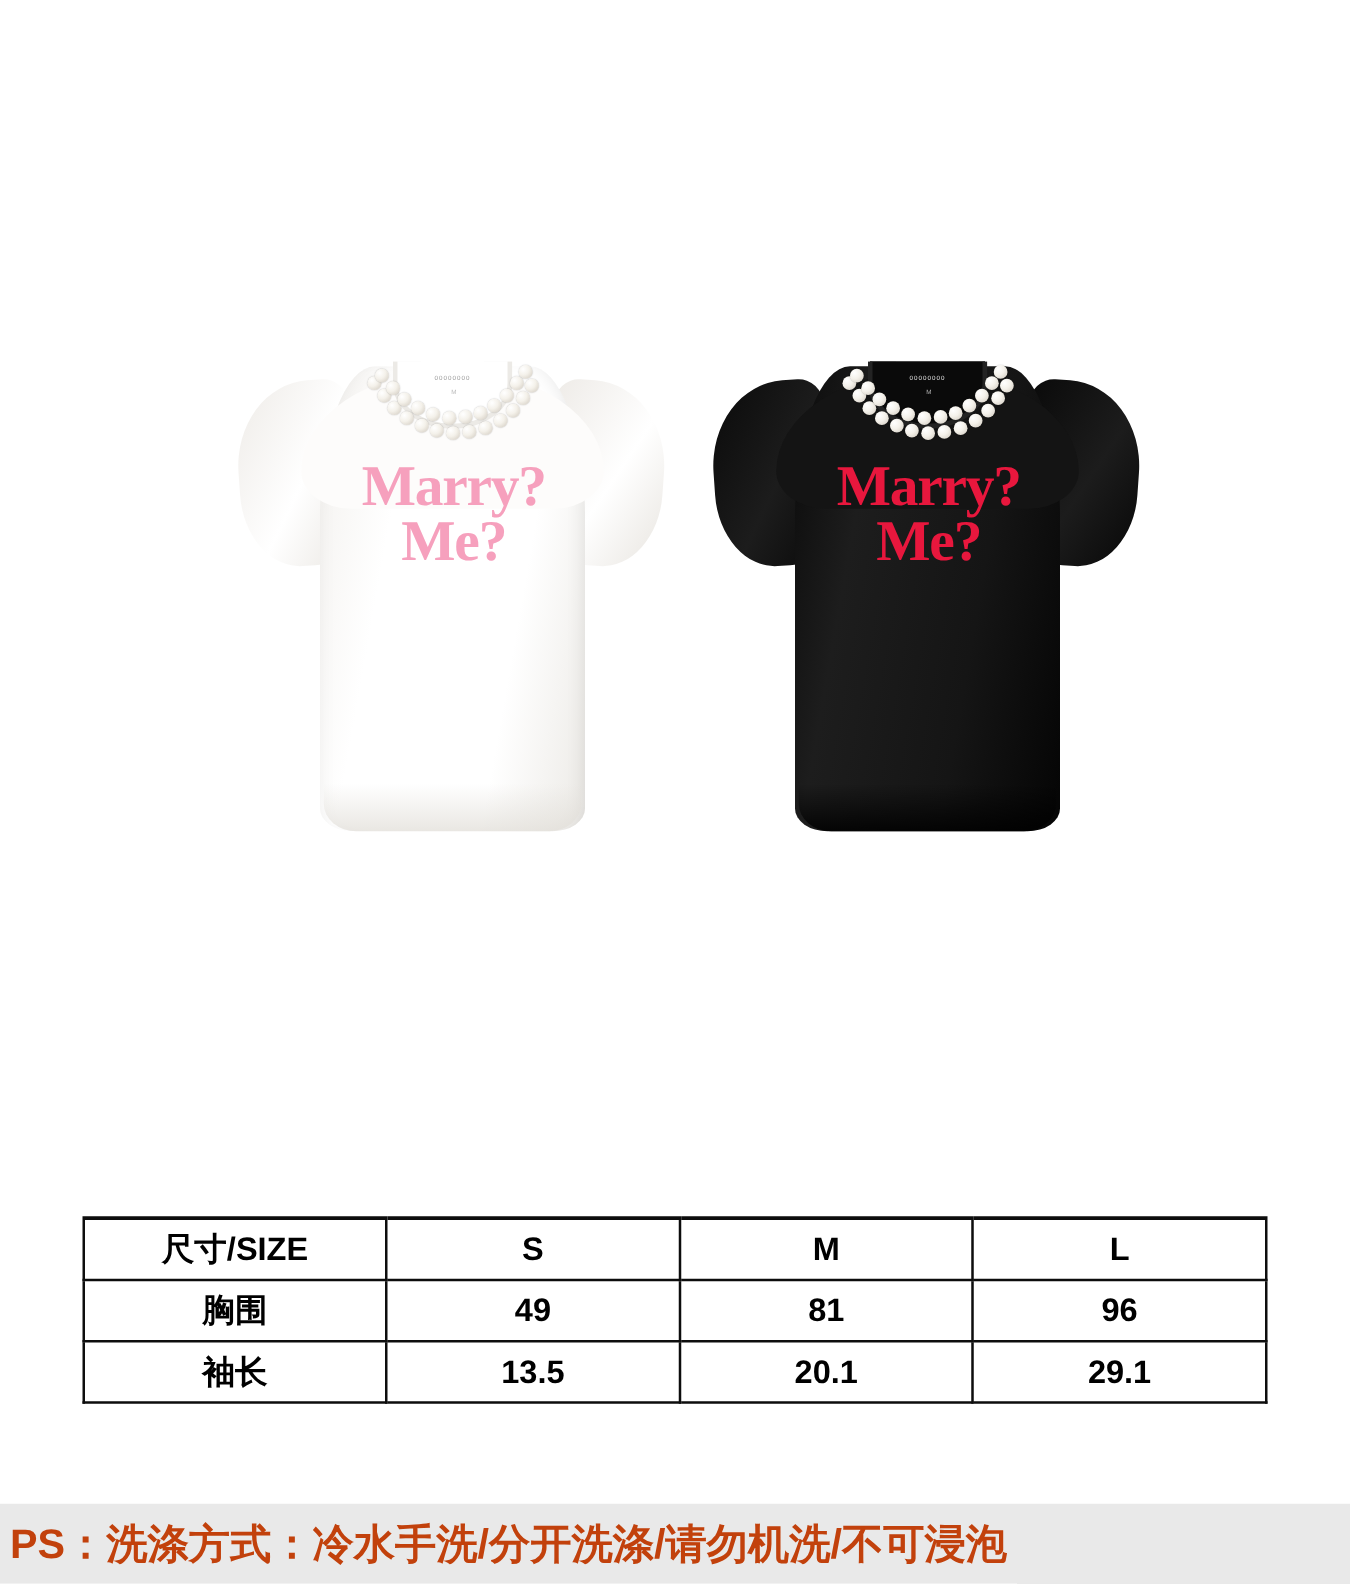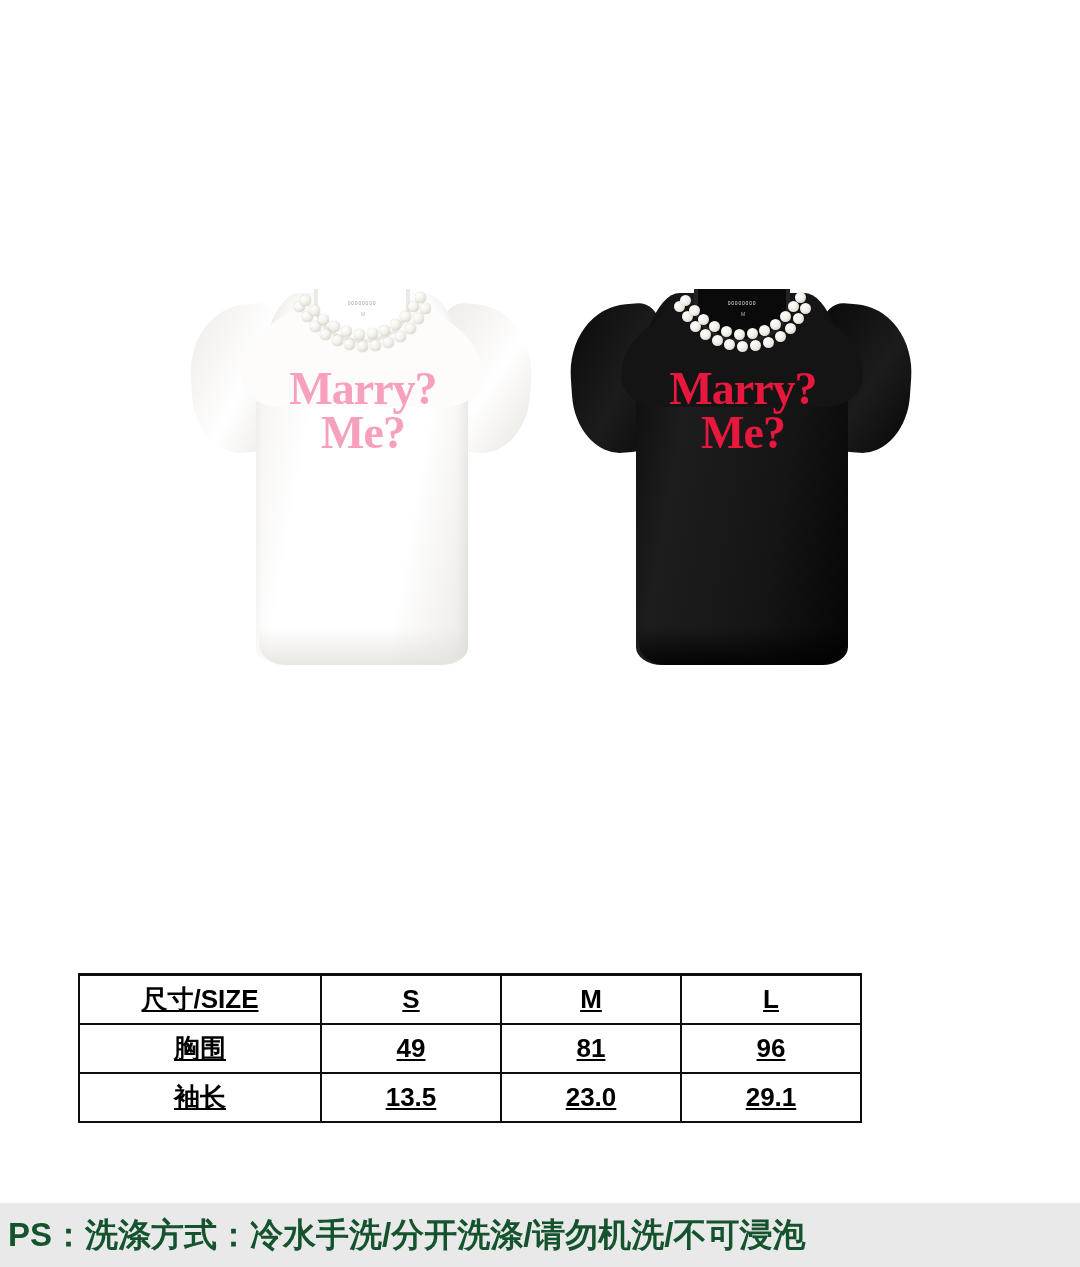--- a/index.html
+++ b/index.html
@@ -174,26 +174,25 @@
     width: 206px;
     height: 38px;
     border-radius: 0 0 26px 26px / 0 0 22px 22px;
   }
   .shirt-white .hem { background: linear-gradient(180deg, rgba(240,238,234,0) 0%, rgba(226,223,217,.75) 100%); }
   .shirt-black .hem { background: linear-gradient(180deg, rgba(0,0,0,0) 0%, rgba(0,0,0,.85) 100%); }
 
   
   .size-table {
     position: absolute;
-    left: 78px;
+    left: 66px;
     top: 973px;
-    width: 784px;
+    width: 948px;
     border-collapse: collapse;
     table-layout: fixed;
-    text-decoration: underline;
   }
   .size-table td, .size-table th {
     border: 2px solid #0d0d0d;
     text-align: center;
     font-weight: bold;
     font-size: 26px;
     color: #000;
     height: 45px;
     font-family: "Liberation Sans", sans-serif;
   }
@@ -208,21 +207,21 @@
     width: 1080px;
     height: 64px;
     background: #e9e9e9;
     display: flex;
     align-items: center;
   }
   .ps-text {
     padding-left: 8px;
     font-size: 33px;
     font-weight: bold;
-    color: #14532d;
+    color: #c2410c;
     white-space: nowrap;
     font-family: "Liberation Sans", sans-serif;
   }
 </style>
 </head>
 <body>
 
 <div class="product-area">
 
   <div class="shirt shirt-white">
@@ -327,21 +326,21 @@
     </tr>
     <tr>
       <td class="col-head">胸围</td>
       <td>49</td>
       <td>81</td>
       <td>96</td>
     </tr>
     <tr>
       <td class="col-head">袖长</td>
       <td>13.5</td>
-      <td>23.0</td>
+      <td>20.1</td>
       <td>29.1</td>
     </tr>
   </tbody>
 </table>
 
 <div class="ps-bar">
   <div class="ps-text">PS：洗涤方式：冷水手洗/分开洗涤/请勿机洗/不可浸泡</div>
 </div>
 
 </body></html>

